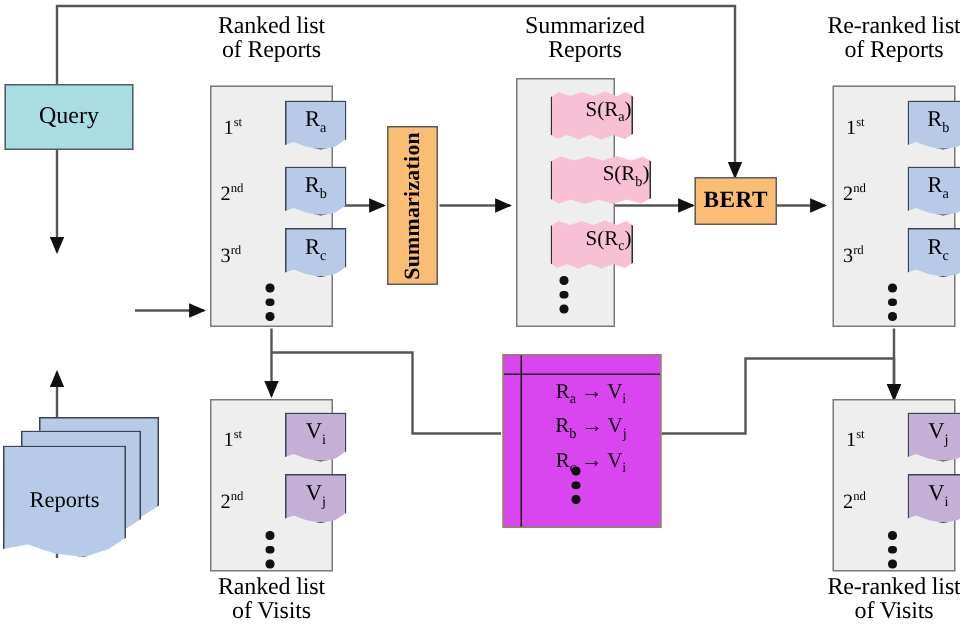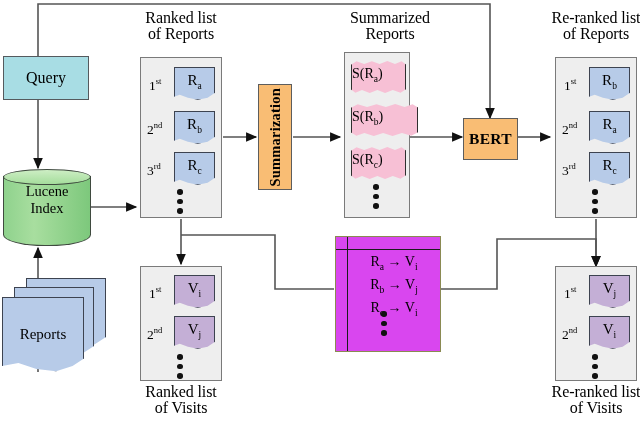--- a/index.html
+++ b/index.html
@@ -94,37 +94,38 @@
     font-size: 13.5px;
     white-space: nowrap;
   }
   .rank sup { font-size: 8.5px; }
   .item {
     position: absolute;
     border: 1.3px solid #3d4350;
     box-sizing: border-box;
     display: flex; align-items: center; justify-content: center;
     font-size: 15px;
+    margin-left: 16px;
   }
   .item.report { background: #b7cbe8; }
   .item.visit  { background: #c4afd6; }
   .item.sheet {
     clip-path: polygon(0% 0%, 100% 0%, 100% 78%, 82% 93%, 58% 99%, 34% 93%, 14% 84%, 0% 90%);
   }
   .item .lbl { transform: translateY(-2px); }
   .item .lbl sub { font-size: 9.5px; }
 
   .item.summ {
     background: #f7c0d5;
     border: 1.3px solid #2f2f2f;
     clip-path: polygon(
       0% 14%, 10% 4%, 24% 12%, 38% 4%, 52% 12%, 66% 3%, 80% 12%, 92% 4%, 100% 13%,
       100% 86%, 90% 96%, 76% 88%, 62% 97%, 48% 88%, 34% 97%, 20% 88%, 8% 96%, 0% 87%
     );
-    display: flex; align-items: center; justify-content: flex-start;
+    display: flex; align-items: center; justify-content: flex-end;
     font-size: 14px;
   }
 
   .vdots {
     position: absolute;
     display: flex; flex-direction: column; align-items: center;
     gap: 4px;
   }
   .vdots i {
     display: block; width: 5.5px; height: 5.5px;
@@ -206,26 +207,20 @@
       <path d="M441,289 L497,289 L497,239 L596,239 L596,266" marker-end="url(#arrow)"></path>
 
       <path d="M596,219 L596,266" marker-end="url(#arrow)"></path>
     </g>
   </svg>
 
   <div class="node query-box" style="left:3px; top:56px; width:86px; height:44px;">
     <span>Query</span>
   </div>
 
-  <div class="cylinder" style="left:3px; top:169px; width:88px; height:77px;">
-    <div class="cyl-body"></div>
-    <div class="cyl-top"></div>
-    <div class="cyl-label">Lucene
-Index</div>
-  </div>
 
   <div class="docstack" style="left:2px; top:278px; width:106px; height:96px;">
     <div class="doc sheet" style="left:24px; top:0px;  width:80px; height:72px;"></div>
     <div class="doc sheet" style="left:12px; top:9px;  width:80px; height:72px;"></div>
     <div class="doc sheet" style="left:0px;  top:19px; width:82px; height:75px;">
       <div class="doc-label">Reports</div>
     </div>
   </div>
 
   <div class="caption" style="left:126px; top:10px; width:110px;">Ranked list
@@ -289,21 +284,21 @@
         <span>S(R</span><sub>c</sub><span>)</span>
       </span>
     </div>
     <div class="vdots" style="left:28px; top:131px;">
       <i></i>
         <i></i>
         <i></i>
     </div>
   </div>
 
-  <div class="node proc bert" style="left:463px; top:118px; width:55px; height:42px;">
+  <div class="node proc bert" style="left:463px; top:118px; width:55px; height:32px;">
     <span>BERT</span>
   </div>
 
   <div class="caption" style="left:536px; top:10px; width:120px;">Re-ranked list
 of Reports</div>
 
   <div class="node panel" style="left:555px; top:57px; width:82px; height:161px;">
     <div class="rank" style="left:8px; top:18px;">
       <span>1</span><sup>st</sup>
     </div>

